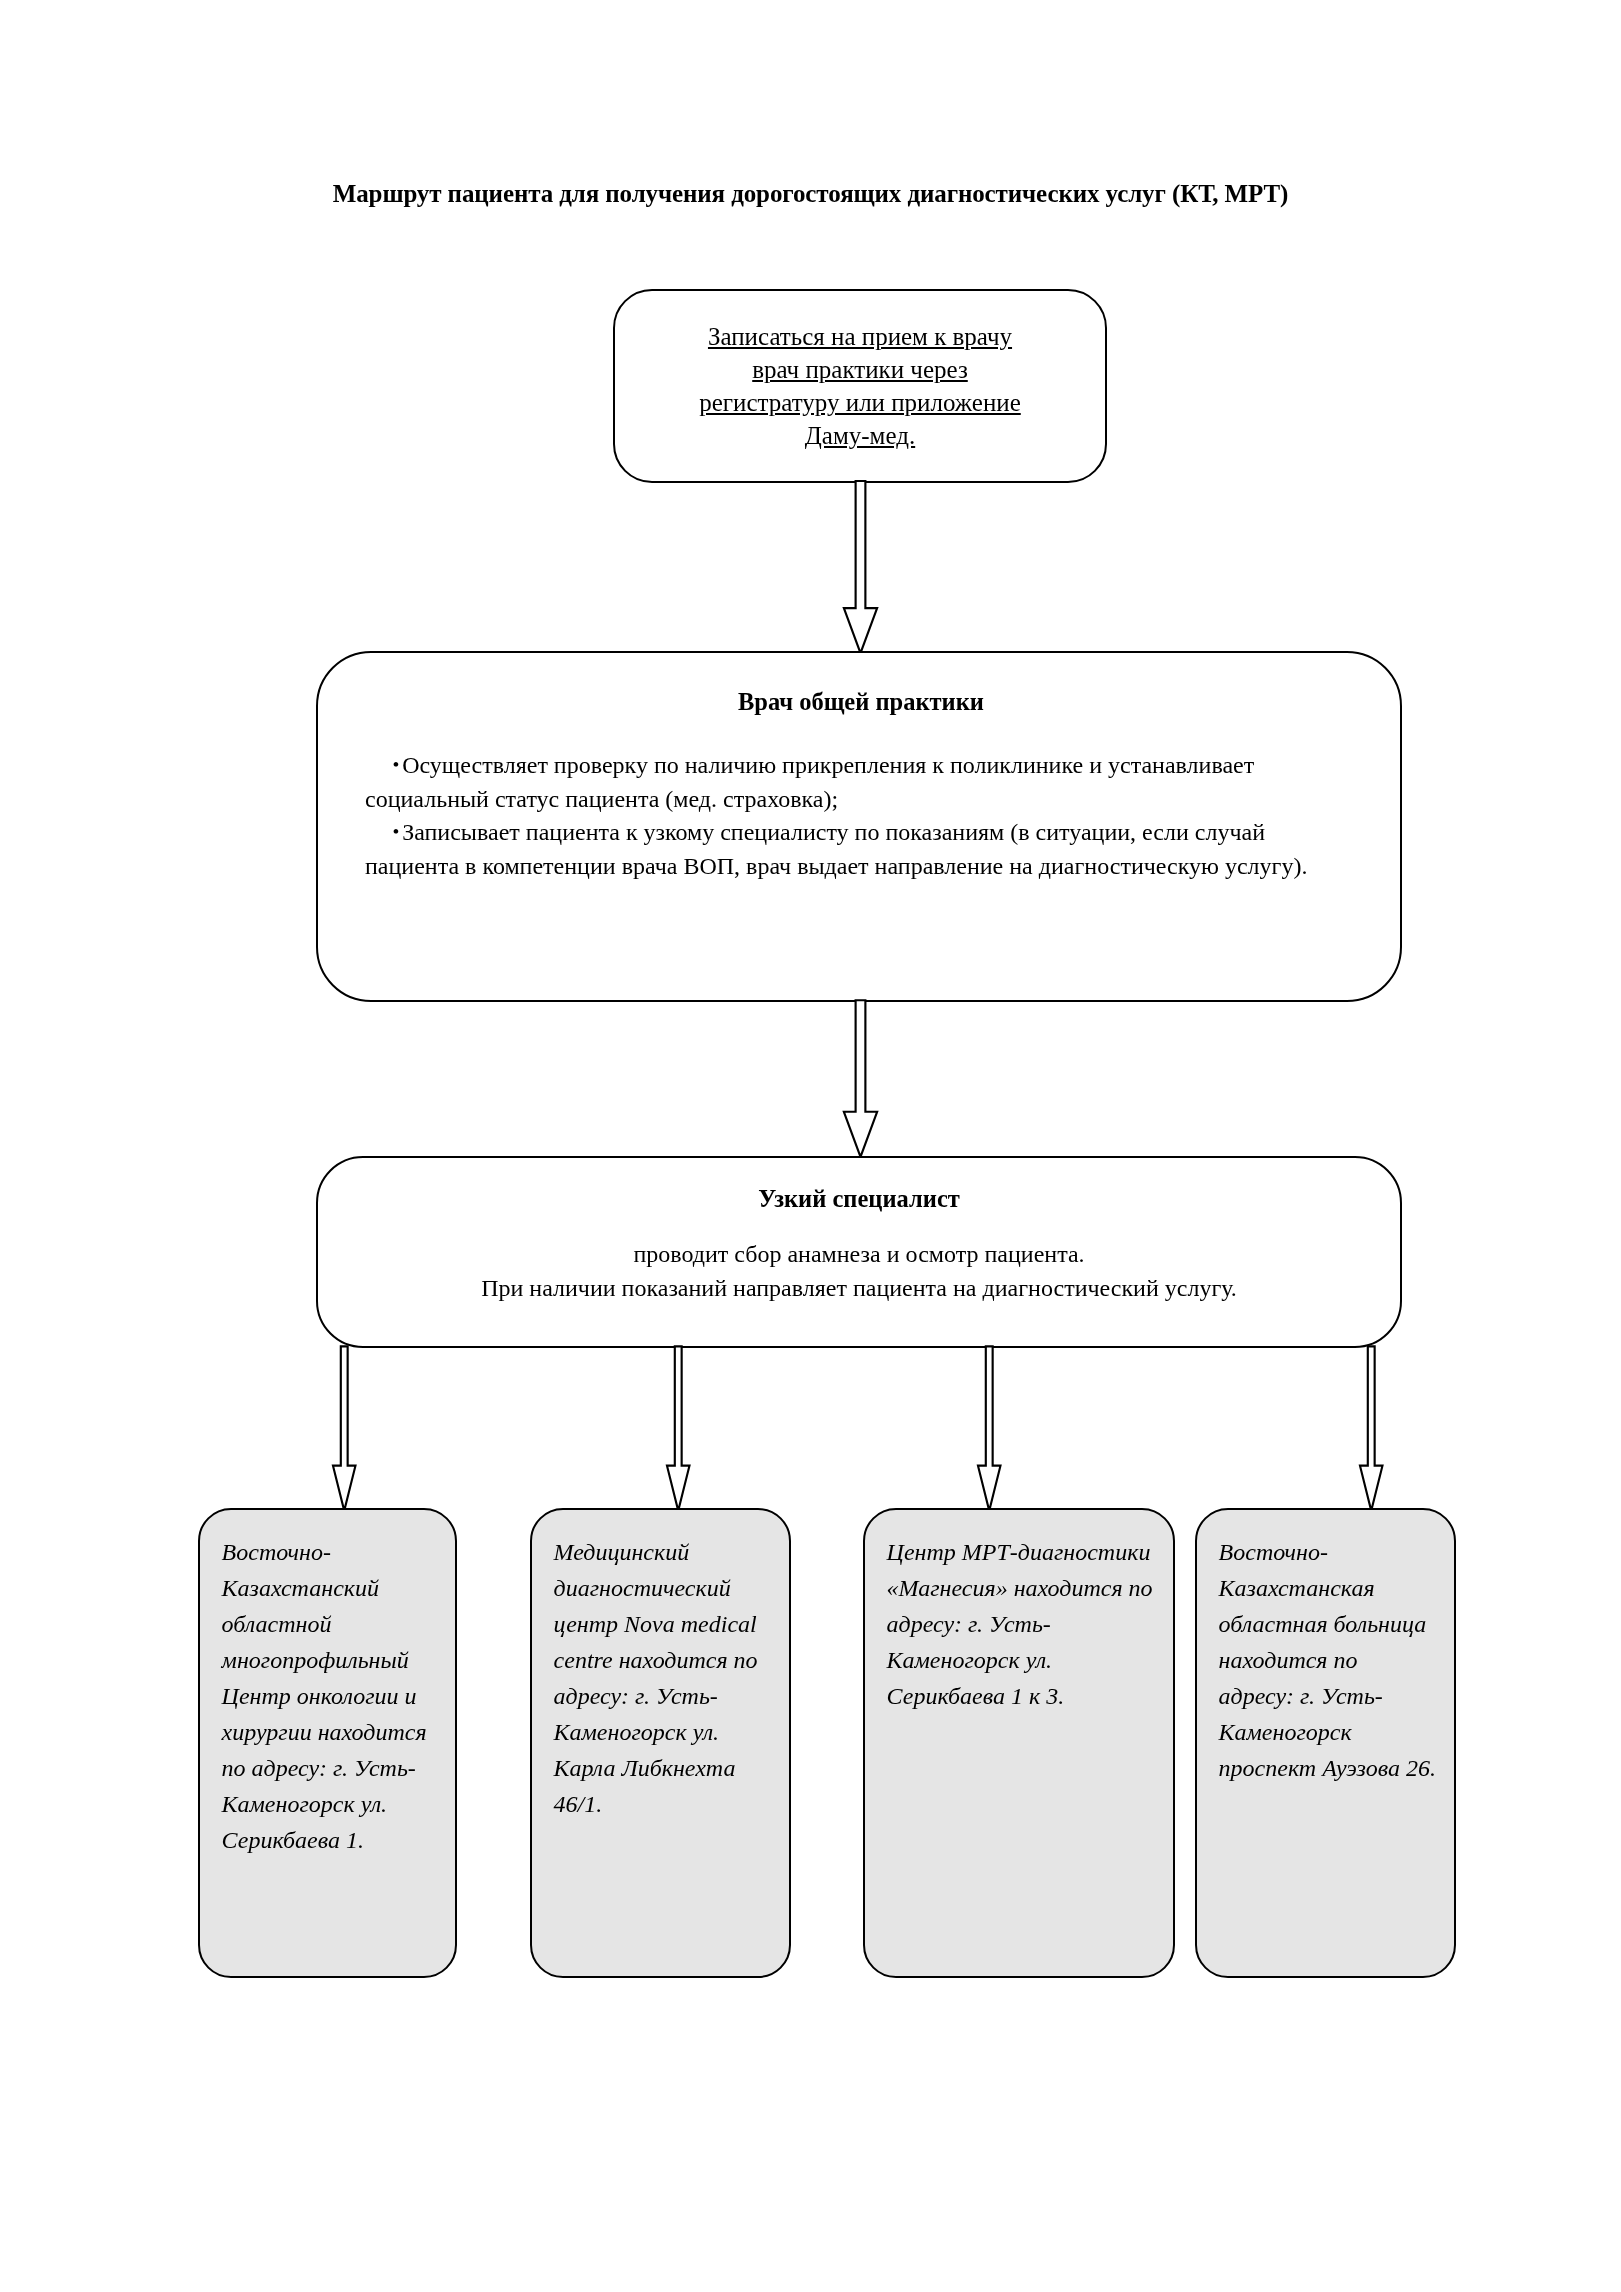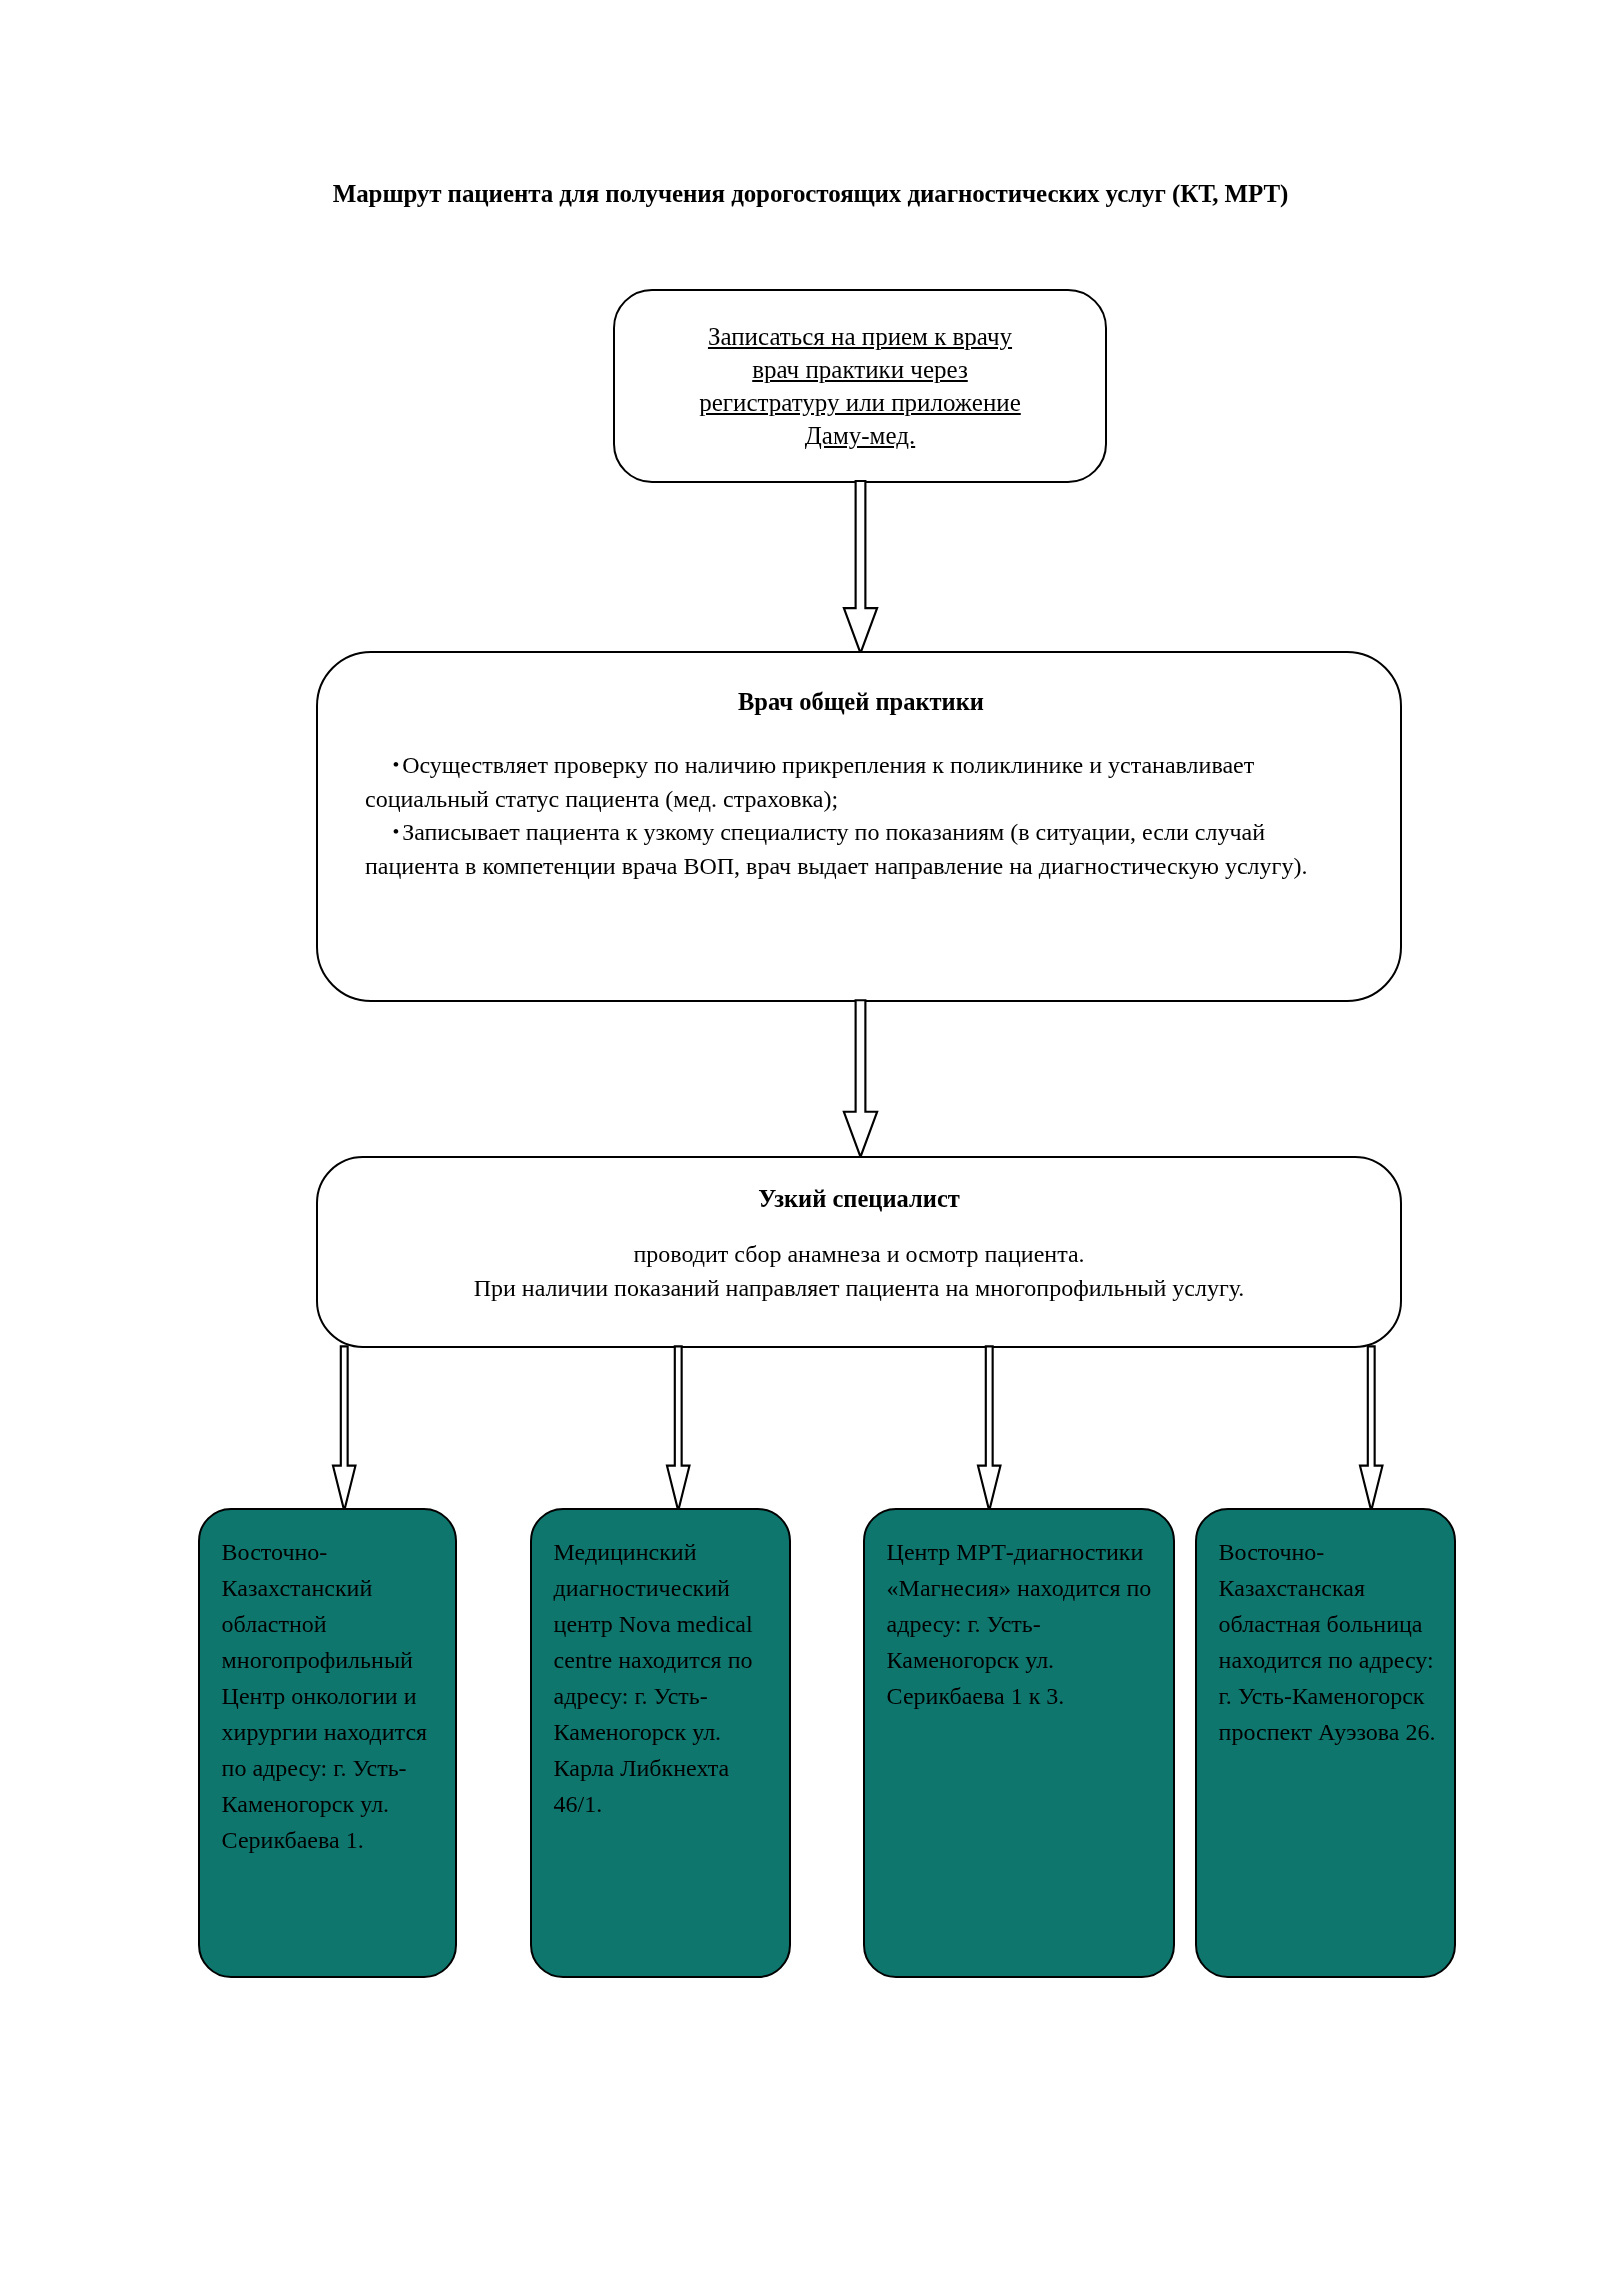--- a/index.html
+++ b/index.html
@@ -119,26 +119,27 @@
     margin-top: 23.5px;
   }
 
   
   .leaf {
     position: absolute;
     box-sizing: border-box;
     top: 1486px;
     height: 470px;
     border: 2.2px solid #000000;
-    background: #0f766e;
+    background: #e5e5e5;
     border-radius: 33px;
     padding: 23.5px 15.7px 9.8px 21.6px;
     font-size: 24px;
     line-height: 1.50;
     overflow: hidden;
+    font-style: italic;
   }
   #leaf-1 { left: 198px; width: 259px; }
   #leaf-2 { left: 530px; width: 261px; }
   #leaf-3 { left: 863px; width: 312px; }
   #leaf-4 { left: 1195px; width: 261px; }
 
   
   .arrow {
     position: absolute;
   }
@@ -186,21 +187,21 @@
   <div class="arrow" id="arrow-2" style="left:838px; top:978px;">
     <svg width="45" height="159" viewBox="0 0 46 162">
       <polygon points="18,0 28,0 28,114 40,114 23,160 6,114 18,114"></polygon>
     </svg>
   </div>
 
   <div class="node" id="node-spec">
     <div class="heading">Узкий специалист</div>
     <div class="body">
       <div>проводит сбор анамнеза и осмотр пациента.</div>
-      <div>При наличии показаний направляет пациента на многопрофильный услугу.</div>
+      <div>При наличии показаний направляет пациента на диагностический услугу.</div>
     </div>
   </div>
 
   <div class="arrow" style="left:332px; top:1324px;">
     <svg width="27.4" height="167" viewBox="0 0 28 170">
       <polygon points="9,0 16,0 16,122 24,122 12.5,168 1,122 9,122"></polygon>
     </svg>
   </div>
   <div class="arrow" style="left:666px; top:1324px;">
     <svg width="27.4" height="167" viewBox="0 0 28 170">

